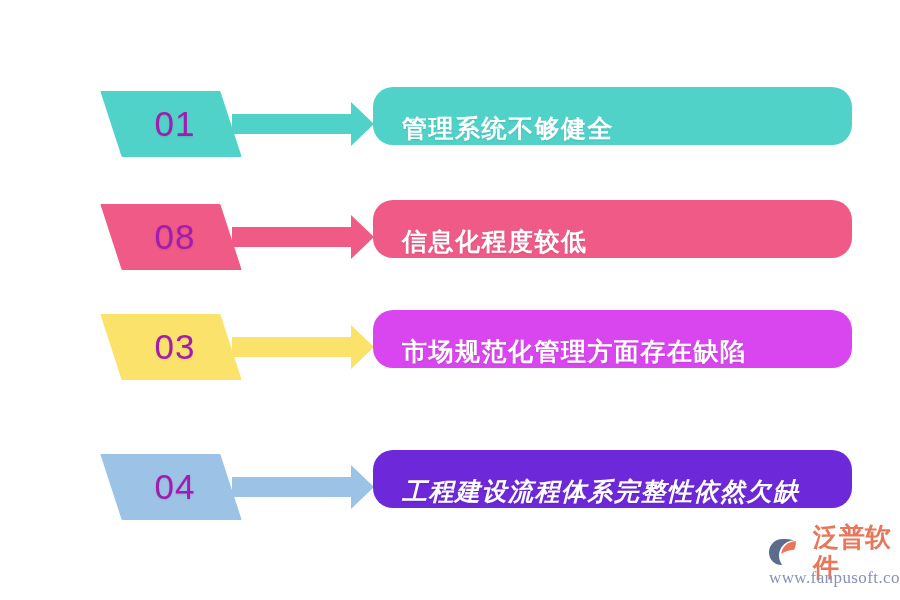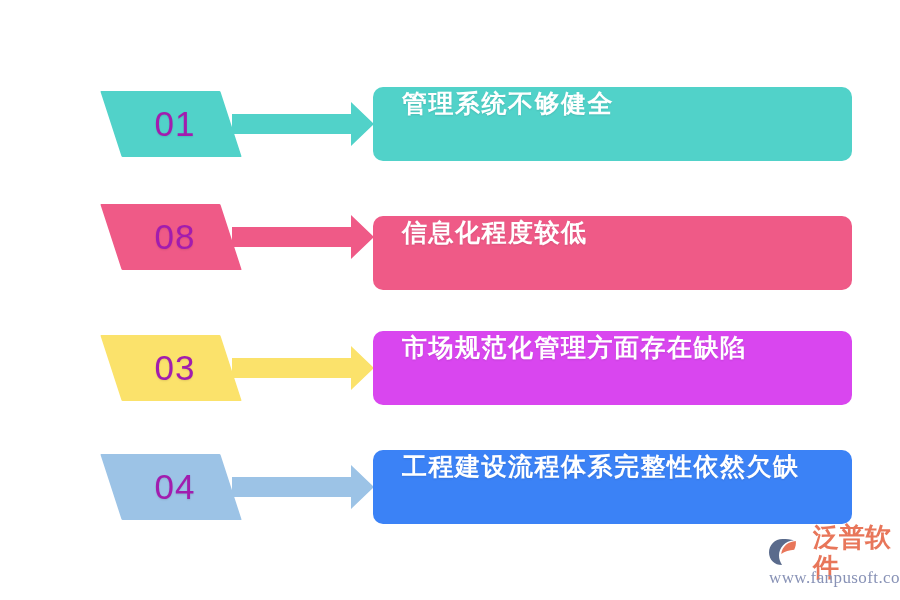--- a/index.html
+++ b/index.html
@@ -24,21 +24,21 @@
   }
 
   .row {
     position: absolute;
     left: 0;
     width: 900px;
     height: 74px;
   }
   .row-1 { top: 87px; }
   .row-2 { top: 200px; }
-  .row-3 { top: 331px; }
+  .row-3 { top: 310px; }
   .row-4 { top: 450px; }
 
   
   .num-badge {
     position: absolute;
     left: 111px;
     top: 4px;
     width: 120px;
     height: 66px;
     transform: skewX(18deg);
@@ -72,24 +72,24 @@
     height: 74px;
   }
   .arrow svg { display: block; }
 
   
   .panel {
     position: absolute;
     left: 373px;
     top: 0;
     width: 479px;
-    height: 74px;
-    border-radius: 10px;
+    height: 58px;
+    border-radius: 20px;
     display: flex;
-    align-items: flex-start;
+    align-items: flex-end;
   }
   .panel-label {
     color: #ffffff;
     font-size: 25px;
     font-weight: bold;
     letter-spacing: 1.5px;
     margin-left: 29px;
     text-shadow: 0 1px 2px rgba(0,0,0,0.10);
     white-space: nowrap;
   }
@@ -150,21 +150,21 @@
   </div>
 
   <div class="row row-2">
     <div class="num-badge" style="background: rgb(239, 90, 135);"></div>
     <div class="num-text">08</div>
     <div class="arrow">
       <svg width="142" height="74" viewBox="0 0 142 74" xmlns="http://www.w3.org/2000/svg">
         <path class="arrow-path" d="M0,27 L119,27 L119,15 L142,37 L119,59 L119,47 L0,47 Z" fill="#EF5A87"></path>
       </svg>
     </div>
-    <div class="panel" style="background: rgb(239, 90, 135); margin-top: 16px;">
+    <div class="panel" style="background: rgb(239, 90, 135);">
       <span class="panel-label">信息化程度较低</span>
     </div>
   </div>
 
   <div class="row row-3">
     <div class="num-badge" style="background: rgb(251, 226, 107);"></div>
     <div class="num-text">03</div>
     <div class="arrow">
       <svg width="142" height="74" viewBox="0 0 142 74" xmlns="http://www.w3.org/2000/svg">
         <path class="arrow-path" d="M0,27 L119,27 L119,15 L142,37 L119,59 L119,47 L0,47 Z" fill="#FBE26B"></path>
@@ -176,21 +176,21 @@
   </div>
 
   <div class="row row-4">
     <div class="num-badge" style="background: rgb(156, 195, 230);"></div>
     <div class="num-text">04</div>
     <div class="arrow">
       <svg width="142" height="74" viewBox="0 0 142 74" xmlns="http://www.w3.org/2000/svg">
         <path class="arrow-path" d="M0,27 L119,27 L119,15 L142,37 L119,59 L119,47 L0,47 Z" fill="#9CC3E6"></path>
       </svg>
     </div>
-    <div class="panel" style="background: #3b82f6;">
+    <div class="panel" style="background: #6d28d9; font-style: italic;">
       <span class="panel-label">工程建设流程体系完整性依然欠缺</span>
     </div>
   </div>
 
 </div>
 
 <div id="logo">
   <div class="logo-row">
     <span class="logo-mark">
       <svg width="30" height="28" viewBox="0 0 30 28" xmlns="http://www.w3.org/2000/svg">

